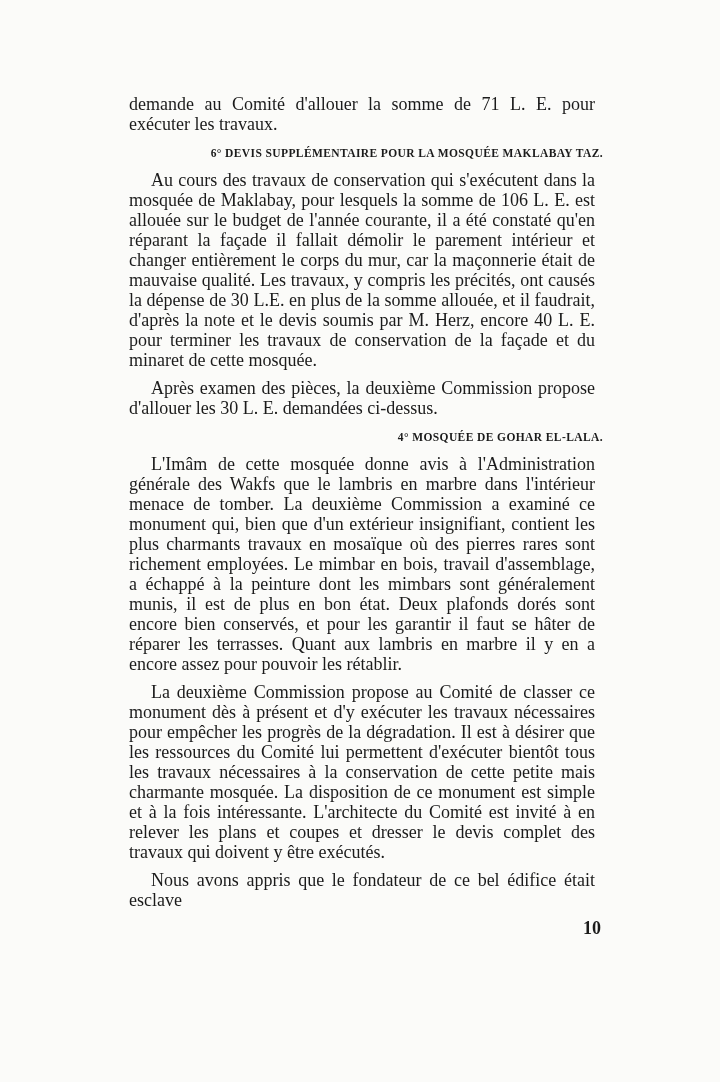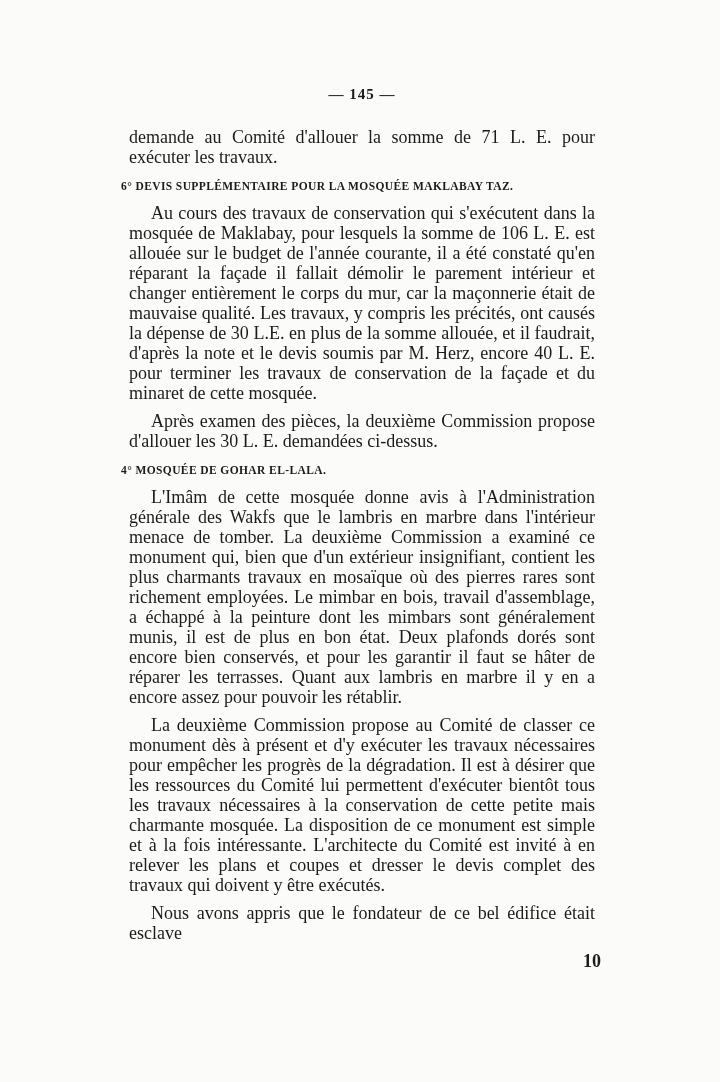--- a/index.html
+++ b/index.html
@@ -35,38 +35,37 @@
     margin: 8px;
     -webkit-hyphens: auto;
     hyphens: auto;
   }
   p.body-para.indent {
     text-indent: 22px;
   }
   h2.section-heading {
     font-size: 11.5px;
     font-weight: bold;
-    text-align: left;
+    text-align: right;
     letter-spacing: 0.4px;
     margin: 13px 0 11px 0;
   }
   .printer-mark {
     text-align: right;
     font-size: 18px;
     font-weight: bold;
     margin-top: 4px;
     padding-right: 2px;
   }
 </style>
 </head>
 <body>
 
 <div class="scan-page">
 
-  <div class="page-number">— 145 —</div>
 
   <p class="body-para">demande au Comité d'allouer la somme de 71 L. E. pour exécuter les travaux.</p>
 
   <h2 class="section-heading">6° DEVIS SUPPLÉMENTAIRE POUR LA MOSQUÉE MAKLABAY TAZ.</h2>
 
   <p class="body-para indent">Au cours des travaux de conservation qui s'exécutent dans la mosquée de Maklabay, pour lesquels la somme de 106 L. E. est allouée sur le budget de l'année courante, il a été constaté qu'en réparant la façade il fallait démolir le parement intérieur et changer entièrement le corps du mur, car la maçonnerie était de mauvaise qualité. Les travaux, y compris les précités, ont causés la dépense de 30 L.E. en plus de la somme allouée, et il faudrait, d'après la note et le devis soumis par M. Herz, encore 40 L. E. pour terminer les travaux de conservation de la façade et du minaret de cette mosquée.</p>
 
   <p class="body-para indent">Après examen des pièces, la deuxième Commission propose d'allouer les 30 L. E. demandées ci-dessus.</p>
 
   <h2 class="section-heading">4° MOSQUÉE DE GOHAR EL-LALA.</h2>

